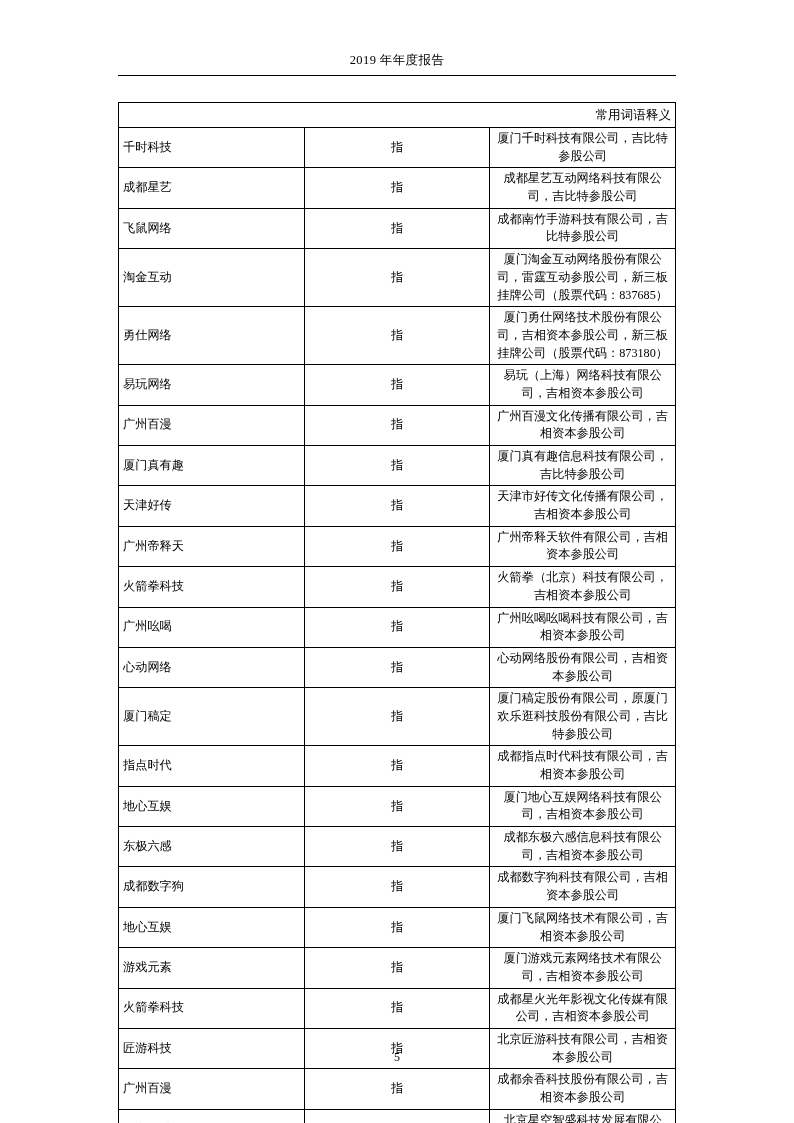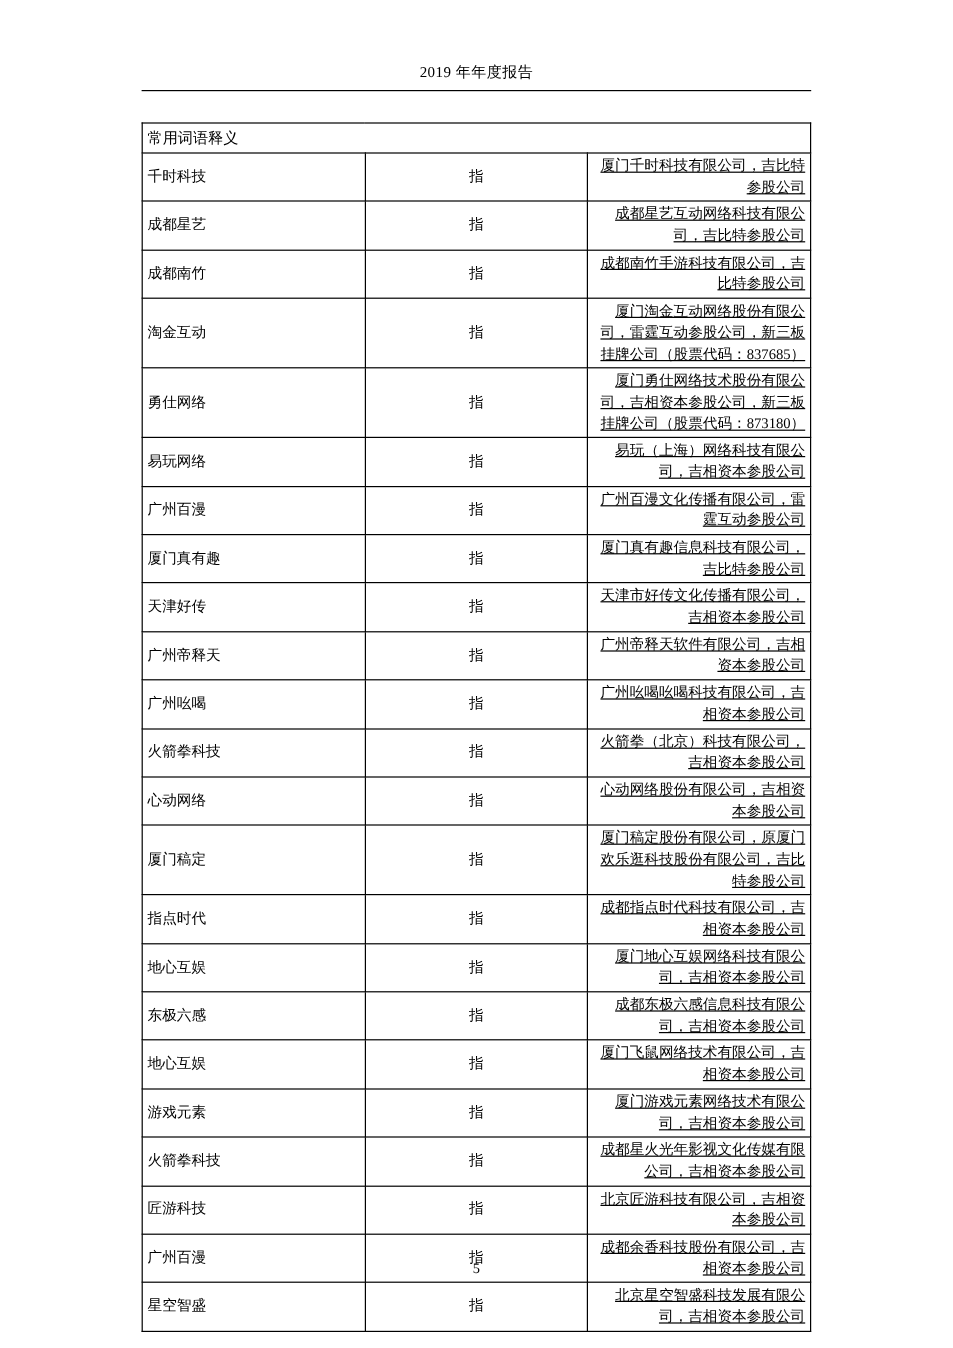--- a/index.html
+++ b/index.html
@@ -50,26 +50,25 @@
   td.c-term {
     width: 110px;
     text-align: left;
     white-space: nowrap;
   }
   td.c-mark {
     width: 34px;
     text-align: center;
   }
   td.c-def {
+    text-align: center;
+    padding-left: 6px;
+  }
+  td.title-cell {
     text-align: right;
-    padding-left: 6px;
-    text-decoration: underline;
-  }
-  td.title-cell {
-    text-align: left;
     font-size: 12.6px;
     padding: 3px 0;
   }
   .footer {
     position: absolute;
     left: 0;
     right: 0;
     bottom: 58px;
     text-align: center;
     font-size: 12px;
@@ -95,21 +94,21 @@
             <td class="c-term">千时科技</td>
             <td class="c-mark">指</td>
             <td class="c-def">厦门千时科技有限公司，吉比特参股公司</td>
           </tr>
           <tr>
             <td class="c-term">成都星艺</td>
             <td class="c-mark">指</td>
             <td class="c-def">成都星艺互动网络科技有限公司，吉比特参股公司</td>
           </tr>
           <tr>
-            <td class="c-term">成都南竹</td>
+            <td class="c-term">飞鼠网络</td>
             <td class="c-mark">指</td>
             <td class="c-def">成都南竹手游科技有限公司，吉比特参股公司</td>
           </tr>
           <tr>
             <td class="c-term">淘金互动</td>
             <td class="c-mark">指</td>
             <td class="c-def">厦门淘金互动网络股份有限公司，雷霆互动参股公司，新三板挂牌公司（股票代码：837685）</td>
           </tr>
           <tr>
             <td class="c-term">勇仕网络</td>
@@ -117,48 +116,48 @@
             <td class="c-def">厦门勇仕网络技术股份有限公司，吉相资本参股公司，新三板挂牌公司（股票代码：873180）</td>
           </tr>
           <tr>
             <td class="c-term">易玩网络</td>
             <td class="c-mark">指</td>
             <td class="c-def">易玩（上海）网络科技有限公司，吉相资本参股公司</td>
           </tr>
           <tr>
             <td class="c-term">广州百漫</td>
             <td class="c-mark">指</td>
-            <td class="c-def">广州百漫文化传播有限公司，雷霆互动参股公司</td>
+            <td class="c-def">广州百漫文化传播有限公司，吉相资本参股公司</td>
           </tr>
           <tr>
             <td class="c-term">厦门真有趣</td>
             <td class="c-mark">指</td>
             <td class="c-def">厦门真有趣信息科技有限公司，吉比特参股公司</td>
           </tr>
           <tr>
             <td class="c-term">天津好传</td>
             <td class="c-mark">指</td>
             <td class="c-def">天津市好传文化传播有限公司，吉相资本参股公司</td>
           </tr>
           <tr>
             <td class="c-term">广州帝释天</td>
             <td class="c-mark">指</td>
             <td class="c-def">广州帝释天软件有限公司，吉相资本参股公司</td>
           </tr>
           <tr>
+            <td class="c-term">火箭拳科技</td>
+            <td class="c-mark">指</td>
+            <td class="c-def">火箭拳（北京）科技有限公司，吉相资本参股公司</td>
+          </tr>
+          <tr>
             <td class="c-term">广州吆喝</td>
             <td class="c-mark">指</td>
             <td class="c-def">广州吆喝吆喝科技有限公司，吉相资本参股公司</td>
           </tr>
           <tr>
-            <td class="c-term">火箭拳科技</td>
-            <td class="c-mark">指</td>
-            <td class="c-def">火箭拳（北京）科技有限公司，吉相资本参股公司</td>
-          </tr>
-          <tr>
             <td class="c-term">心动网络</td>
             <td class="c-mark">指</td>
             <td class="c-def">心动网络股份有限公司，吉相资本参股公司</td>
           </tr>
           <tr>
             <td class="c-term">厦门稿定</td>
             <td class="c-mark">指</td>
             <td class="c-def">厦门稿定股份有限公司，原厦门欢乐逛科技股份有限公司，吉比特参股公司</td>
           </tr>
           <tr>
@@ -168,20 +167,25 @@
           </tr>
           <tr>
             <td class="c-term">地心互娱</td>
             <td class="c-mark">指</td>
             <td class="c-def">厦门地心互娱网络科技有限公司，吉相资本参股公司</td>
           </tr>
           <tr>
             <td class="c-term">东极六感</td>
             <td class="c-mark">指</td>
             <td class="c-def">成都东极六感信息科技有限公司，吉相资本参股公司</td>
+          </tr>
+          <tr>
+            <td class="c-term">成都数字狗</td>
+            <td class="c-mark">指</td>
+            <td class="c-def">成都数字狗科技有限公司，吉相资本参股公司</td>
           </tr>
           <tr>
             <td class="c-term">地心互娱</td>
             <td class="c-mark">指</td>
             <td class="c-def">厦门飞鼠网络技术有限公司，吉相资本参股公司</td>
           </tr>
           <tr>
             <td class="c-term">游戏元素</td>
             <td class="c-mark">指</td>
             <td class="c-def">厦门游戏元素网络技术有限公司，吉相资本参股公司</td>

